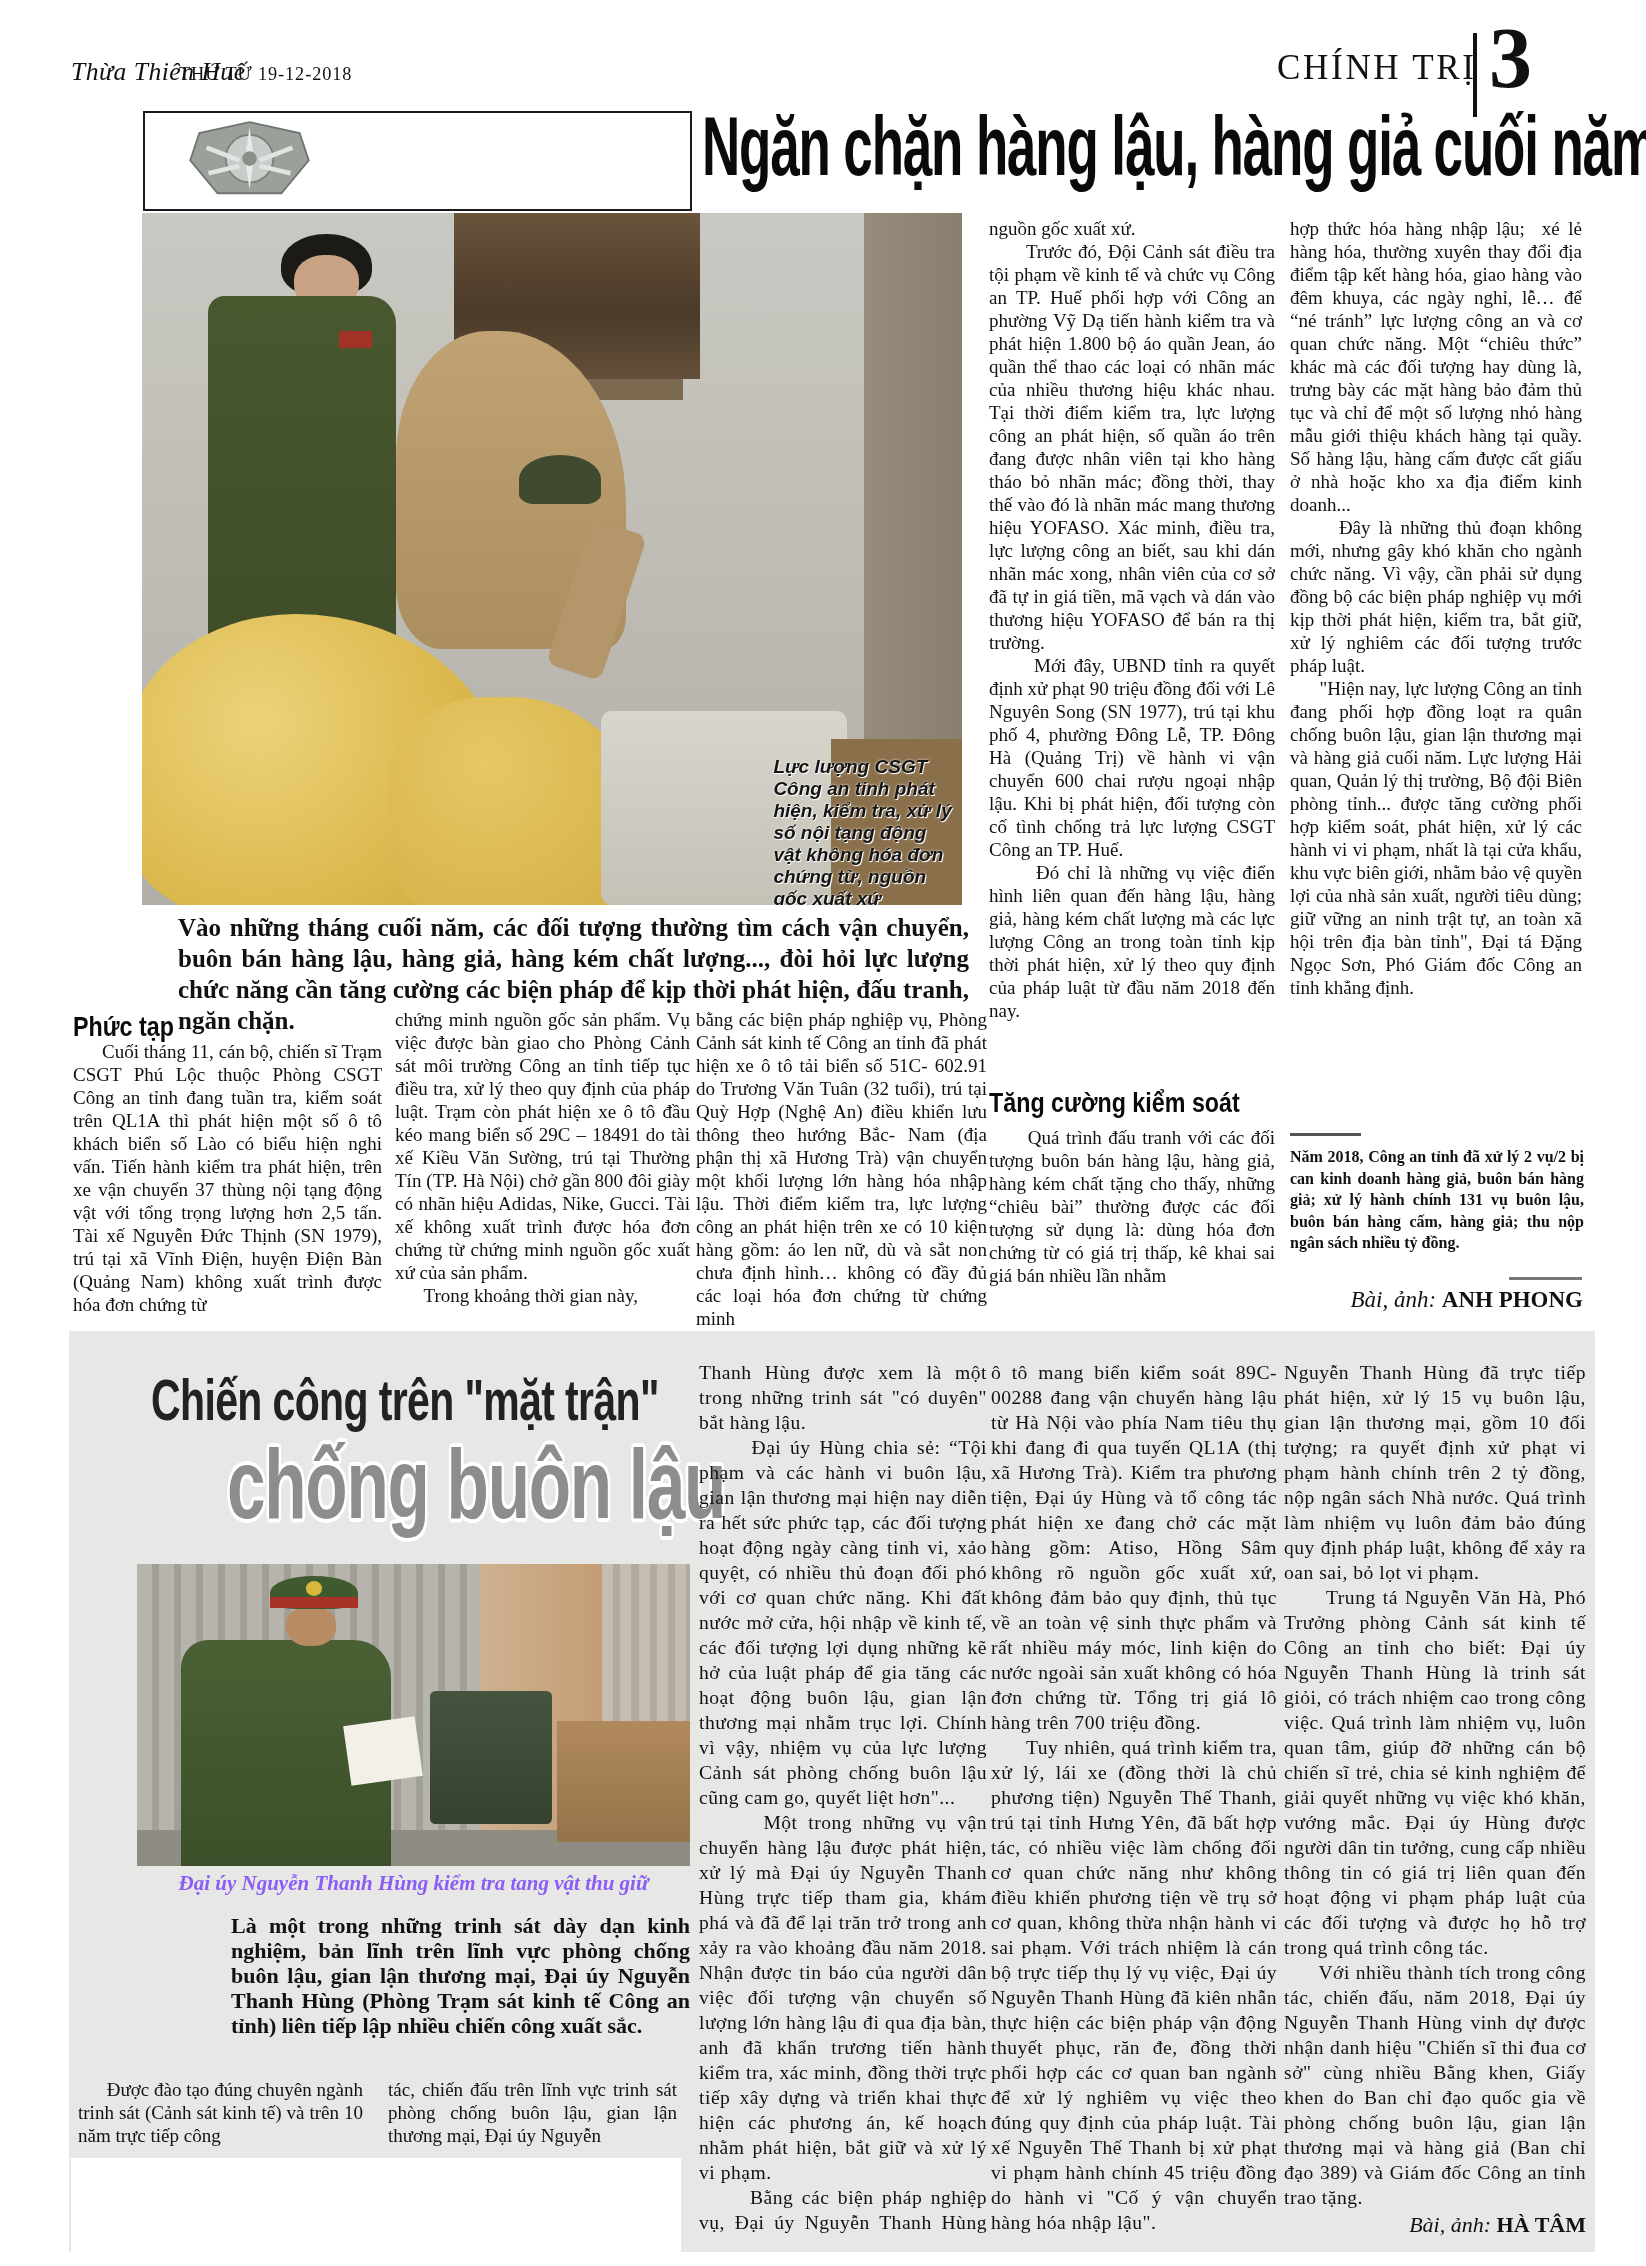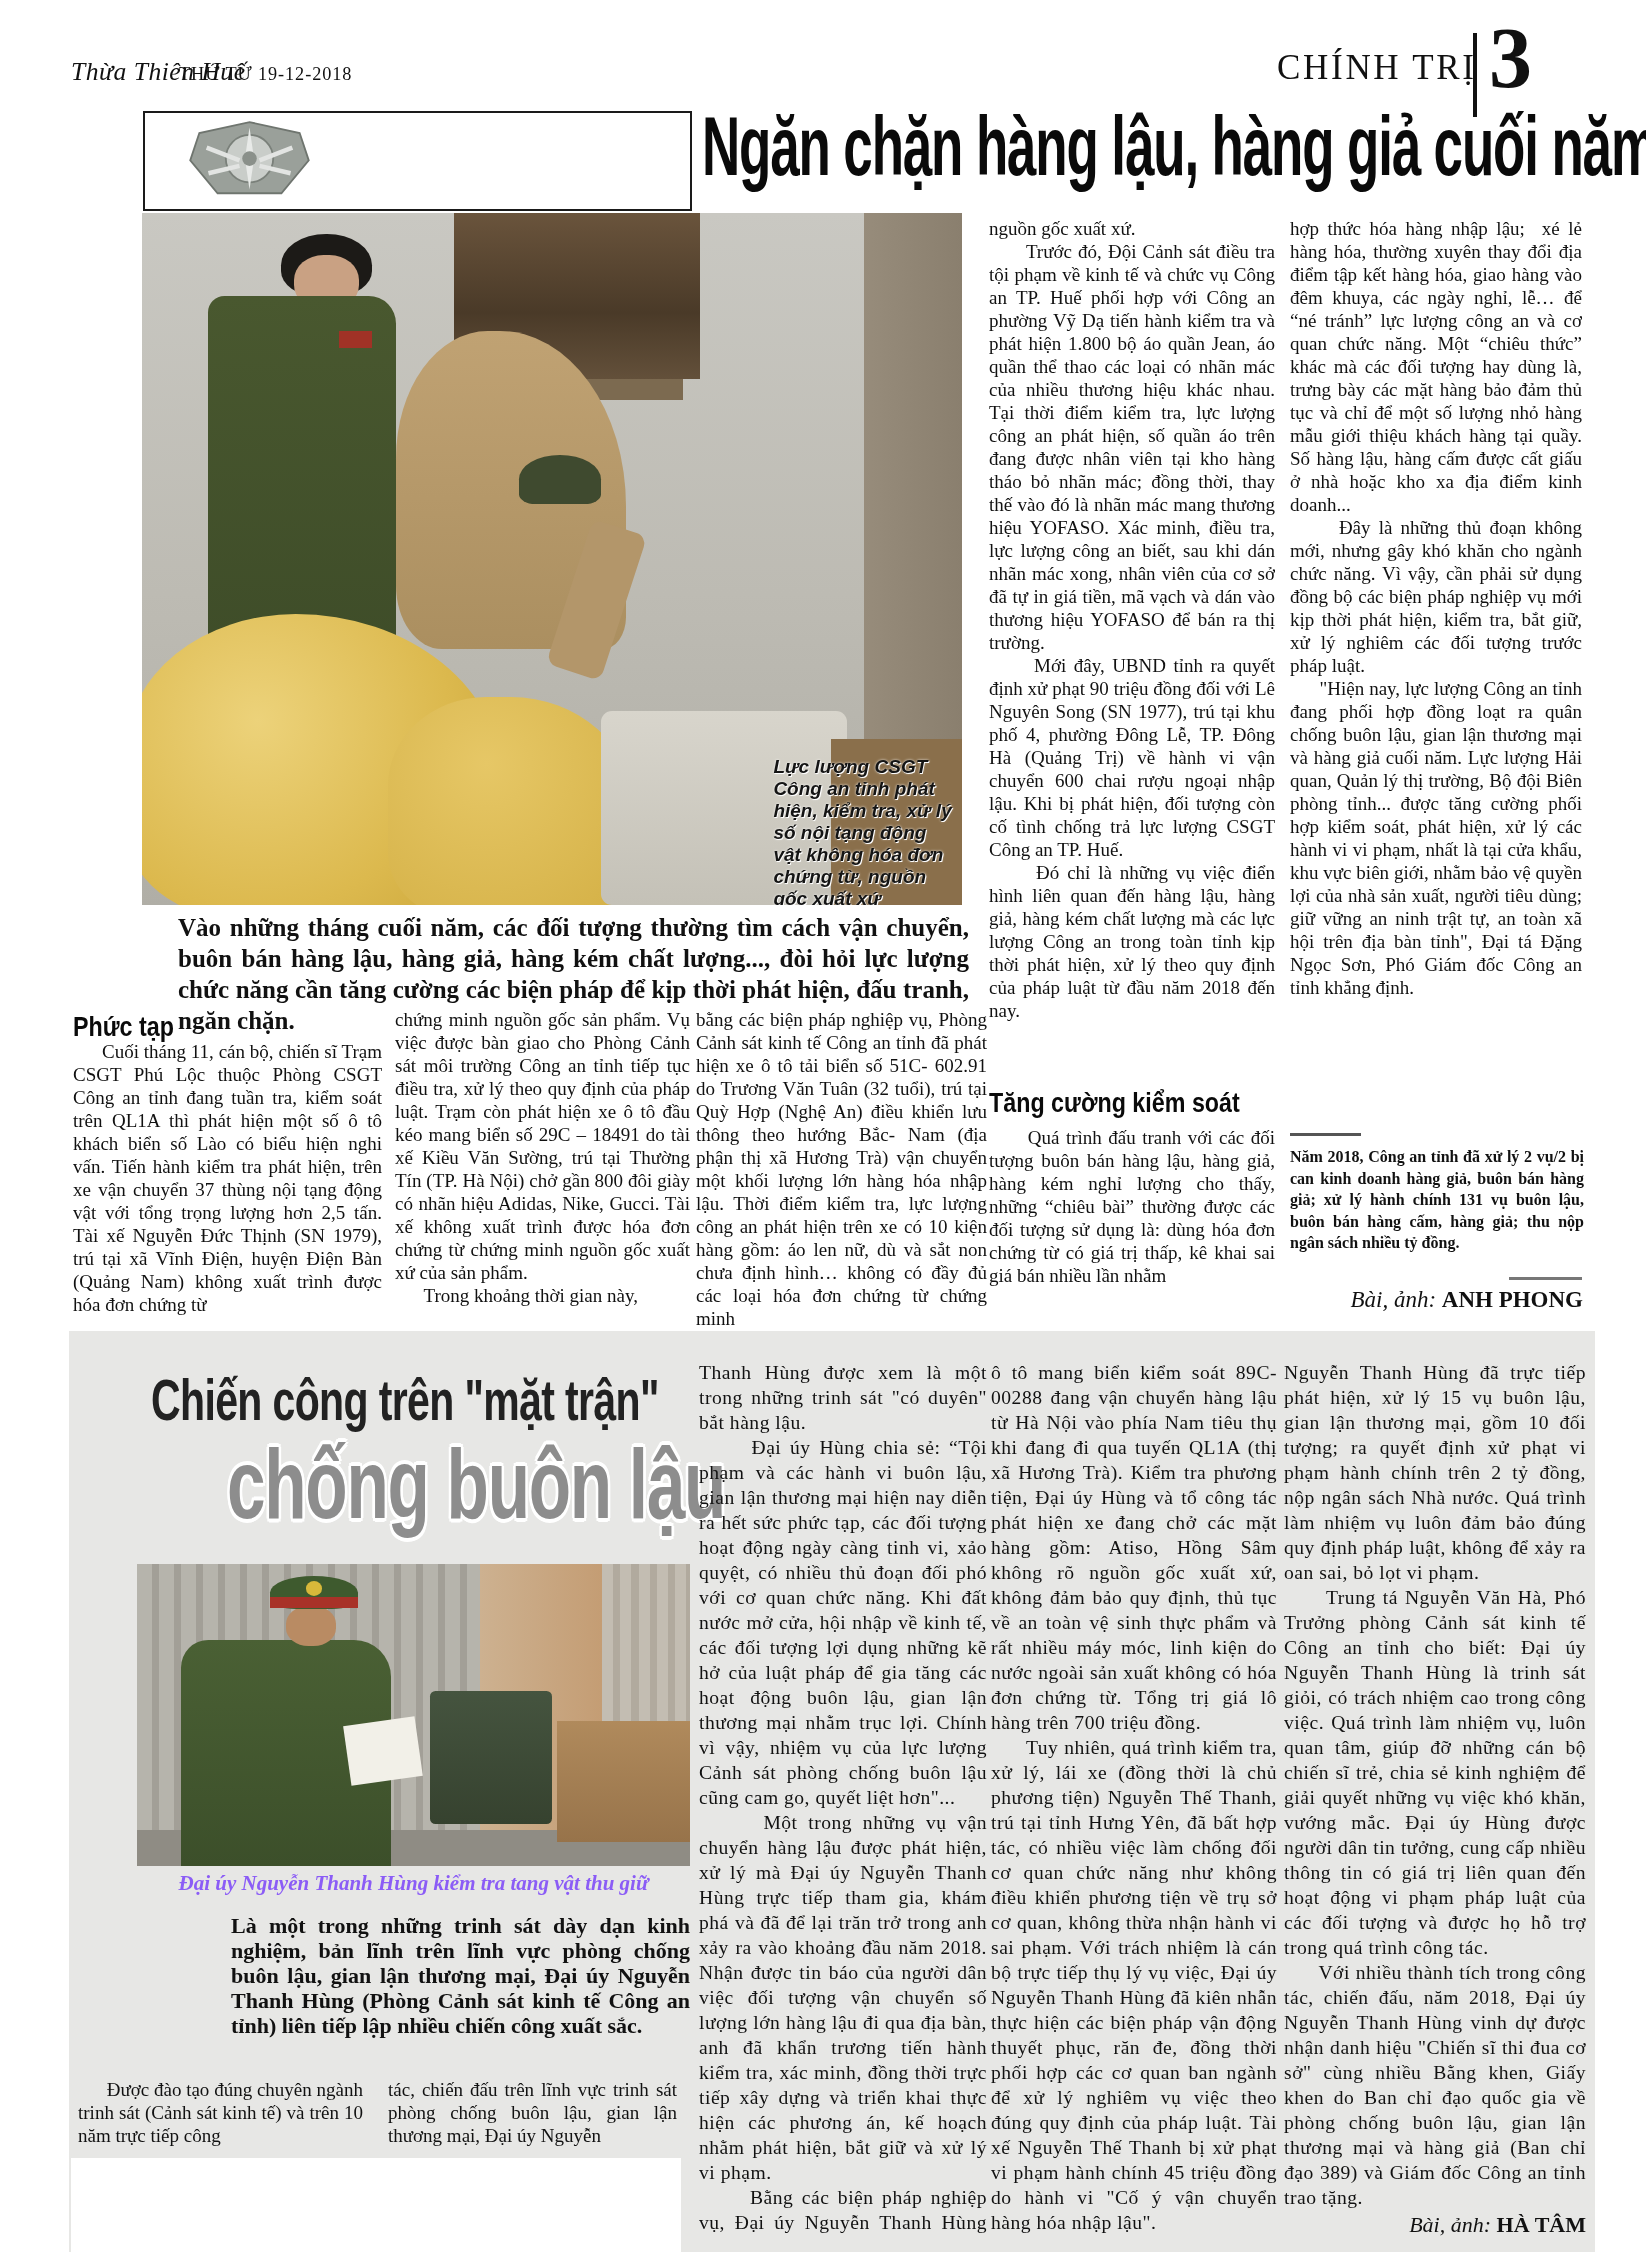--- a/index.html
+++ b/index.html
@@ -140,21 +140,21 @@
   <div class="abs subhead" style="left:73px;top:1011px;"><span class="h2cond">Phức tạp</span></div>
   <div class="abs bodycol c1">      Cuối tháng 11, cán bộ, chiến sĩ Trạm CSGT Phú Lộc thuộc Phòng CSGT Công an tỉnh đang tuần tra, kiểm soát trên QL1A thì phát hiện một số ô tô khách biển số Lào có biểu hiện nghi vấn. Tiến hành kiểm tra phát hiện, trên xe vận chuyển 37 thùng nội tạng động vật với tổng trọng lượng hơn 2,5 tấn. Tài xế Nguyễn Đức Thịnh (SN 1979), trú tại xã Vĩnh Điện, huyện Điện Bàn (Quảng Nam) không xuất trình được hóa đơn chứng từ</div>
   <div class="abs bodycol c2">chứng minh nguồn gốc sản phẩm. Vụ việc được bàn giao cho Phòng Cảnh sát môi trường Công an tỉnh tiếp tục điều tra, xử lý theo quy định của pháp luật. Trạm còn phát hiện xe ô tô đầu kéo mang biển số 29C – 18491 do tài xế Kiều Văn Sường, trú tại Thường Tín (TP. Hà Nội) chở gần 800 đôi giày có nhãn hiệu Adidas, Nike, Gucci. Tài xế không xuất trình được hóa đơn chứng từ chứng minh nguồn gốc xuất xứ của sản phẩm.
       Trong khoảng thời gian này,</div>
   <div class="abs bodycol c3">bằng các biện pháp nghiệp vụ, Phòng Cảnh sát kinh tế Công an tỉnh đã phát hiện xe ô tô tải biển số 51C- 602.91 do Trương Văn Tuân (32 tuổi), trú tại Quỳ Hợp (Nghệ An) điều khiển lưu thông theo hướng Bắc- Nam (địa phận thị xã Hương Trà) vận chuyển một khối lượng lớn hàng hóa nhập lậu. Thời điểm kiểm tra, lực lượng công an phát hiện trên xe có 10 kiện hàng gồm: áo len nữ, dù và sắt non chưa định hình… không có đầy đủ các loại hóa đơn chứng từ chứng minh</div>
   <div class="abs bodycol c4a">nguồn gốc xuất xứ.
       Trước đó, Đội Cảnh sát điều tra tội phạm về kinh tế và chức vụ Công an TP. Huế phối hợp với Công an phường Vỹ Dạ tiến hành kiểm tra và phát hiện 1.800 bộ áo quần Jean, áo quần thể thao các loại có nhãn mác của nhiều thương hiệu khác nhau. Tại thời điểm kiểm tra, lực lượng công an phát hiện, số quần áo trên đang được nhân viên tại kho hàng tháo bỏ nhãn mác; đồng thời, thay thế vào đó là nhãn mác mang thương hiệu YOFASO. Xác minh, điều tra, lực lượng công an biết, sau khi dán nhãn mác xong, nhân viên của cơ sở đã tự in giá tiền, mã vạch và dán vào thương hiệu YOFASO để bán ra thị trường.
       Mới đây, UBND tỉnh ra quyết định xử phạt 90 triệu đồng đối với Lê Nguyên Song (SN 1977), trú tại khu phố 4, phường Đông Lễ, TP. Đông Hà (Quảng Trị) về hành vi vận chuyển 600 chai rượu ngoại nhập lậu. Khi bị phát hiện, đối tượng còn cố tình chống trả lực lượng CSGT Công an TP. Huế.
       Đó chỉ là những vụ việc điển hình liên quan đến hàng lậu, hàng giả, hàng kém chất lượng mà các lực lượng Công an trong toàn tỉnh kịp thời phát hiện, xử lý theo quy định của pháp luật từ đầu năm 2018 đến nay.</div>
   <div class="abs subhead sub2"><span class="h2cond">Tăng cường kiểm soát</span></div>
-  <div class="abs bodycol c4b">      Quá trình đấu tranh với các đối tượng buôn bán hàng lậu, hàng giả, hàng kém nghỉ lượng cho thấy, những “chiêu bài” thường được các đối tượng sử dụng là: dùng hóa đơn chứng từ có giá trị thấp, kê khai sai giá bán nhiều lần nhằm</div>
+  <div class="abs bodycol c4b">      Quá trình đấu tranh với các đối tượng buôn bán hàng lậu, hàng giả, hàng kém chất tặng cho thấy, những “chiêu bài” thường được các đối tượng sử dụng là: dùng hóa đơn chứng từ có giá trị thấp, kê khai sai giá bán nhiều lần nhằm</div>
   <div class="abs bodycol c5">hợp thức hóa hàng nhập lậu;  xé lẻ hàng hóa, thường xuyên thay đổi địa điểm tập kết hàng hóa, giao hàng vào đêm khuya, các ngày nghỉ, lễ… để “né tránh” lực lượng công an và cơ quan chức năng. Một “chiêu thức” khác mà các đối tượng hay dùng là, trưng bày các mặt hàng bảo đảm thủ tục và chỉ để một số lượng nhỏ hàng mẫu giới thiệu khách hàng tại quầy. Số hàng lậu, hàng cấm được cất giấu ở nhà hoặc kho xa địa điểm kinh doanh...
       Đây là những thủ đoạn không mới, nhưng gây khó khăn cho ngành chức năng. Vì vậy, cần phải sử dụng đồng bộ các biện pháp nghiệp vụ mới kịp thời phát hiện, kiểm tra, bắt giữ, xử lý nghiêm các đối tượng trước pháp luật.
       "Hiện nay, lực lượng Công an tỉnh đang phối hợp đồng loạt ra quân chống buôn lậu, gian lận thương mại và hàng giả cuối năm. Lực lượng Hải quan, Quản lý thị trường, Bộ đội Biên phòng tỉnh... được tăng cường phối hợp kiểm soát, phát hiện, xử lý các hành vi vi phạm, nhất là tại cửa khẩu, khu vực biên giới, nhằm bảo vệ quyền lợi của nhà sản xuất, người tiêu dùng; giữ vững an ninh trật tự, an toàn xã hội trên địa bàn tỉnh", Đại tá Đặng Ngọc Sơn, Phó Giám đốc Công an tỉnh khẳng định.</div>
   <div class="abs rule1"></div>
   <div class="abs statbox">Năm 2018, Công an tỉnh đã xử lý 2 vụ/2 bị can kinh doanh hàng giả, buôn bán hàng giả; xử lý hành chính 131 vụ buôn lậu, buôn bán hàng cấm, hàng giả; thu nộp ngân sách nhiều tỷ đồng.</div>
   <div class="abs rule2"></div>
   <div class="abs byline1">
     <span class="byl-label">Bài, ảnh: </span><span class="byl-name">ANH PHONG</span>
   </div>
 
@@ -172,21 +172,21 @@
     <div class="abs p2-carton"></div>
     <div class="abs p2-body"></div>
     <div class="abs p2-face"></div>
     <div class="abs p2-cap"></div>
     <div class="abs p2-capband"></div>
     <div class="abs p2-capstar"></div>
     <div class="abs p2-paper"></div>
   </div>
   <div class="abs cap2">Đại úy Nguyễn Thanh Hùng kiểm tra tang vật thu giữ</div>
 
-  <div class="abs lead2">Là một trong những trinh sát dày dạn kinh nghiệm, bản lĩnh trên lĩnh vực phòng chống buôn lậu, gian lận thương mại, Đại úy Nguyễn Thanh Hùng (Phòng Cảnh sát kinh tế Công an tỉnh) liên tiếp lập nhiều chiến công xuất sắc.</div>
+  <div class="abs lead2">Là một trong những trinh sát dày dạn kinh nghiệm, bản lĩnh trên lĩnh vực phòng chống buôn lậu, gian lận thương mại, Đại úy Nguyễn Thanh Hùng (Phòng Trạm sát kinh tế Công an tỉnh) liên tiếp lập nhiều chiến công xuất sắc.</div>
   <div class="abs mini m1">      Được đào tạo đúng chuyên ngành trinh sát (Cảnh sát kinh tế) và trên 10 năm trực tiếp công</div>
   <div class="abs mini m2">tác, chiến đấu trên lĩnh vực trinh sát phòng chống buôn lậu, gian lận thương mại, Đại úy Nguyễn</div>
 
   <div class="abs a2col cA">Thanh Hùng được xem là một trong những trinh sát "có duyên" bắt hàng lậu.
       Đại úy Hùng chia sẻ: “Tội phạm và các hành vi buôn lậu, gian lận thương mại hiện nay diễn ra hết sức phức tạp, các đối tượng hoạt động ngày càng tinh vi, xảo quyệt, có nhiều thủ đoạn đối phó với cơ quan chức năng. Khi đất nước mở cửa, hội nhập về kinh tế, các đối tượng lợi dụng những kẽ hở của luật pháp để gia tăng các hoạt động buôn lậu, gian lận thương mại nhằm trục lợi. Chính vì vậy, nhiệm vụ của lực lượng Cảnh sát phòng chống buôn lậu cũng cam go, quyết liệt hơn"...
       Một trong những vụ vận chuyển hàng lậu được phát hiện, xử lý mà Đại úy Nguyễn Thanh Hùng trực tiếp tham gia, khám phá và đã để lại trăn trở trong anh xảy ra vào khoảng đầu năm 2018. Nhận được tin báo của người dân việc đối tượng vận chuyển số lượng lớn hàng lậu đi qua địa bàn, anh đã khẩn trương tiến hành kiểm tra, xác minh, đồng thời trực tiếp xây dựng và triển khai thực hiện các phương án, kế hoạch nhằm phát hiện, bắt giữ và xử lý vi phạm.
       Bằng các biện pháp nghiệp vụ, Đại úy Nguyễn Thanh Hùng cùng đồng đội đã phát hiện xe</div>
   <div class="abs a2col cB">ô tô mang biển kiểm soát 89C-00288 đang vận chuyển hàng lậu từ Hà Nội vào phía Nam tiêu thụ khi đang đi qua tuyến QL1A (thị xã Hương Trà). Kiểm tra phương tiện, Đại úy Hùng và tổ công tác phát hiện xe đang chở các mặt hàng gồm: Atiso, Hồng Sâm không rõ nguồn gốc xuất xứ, không đảm bảo quy định, thủ tục về an toàn vệ sinh thực phẩm và rất nhiều máy móc, linh kiện do nước ngoài sản xuất không có hóa đơn chứng từ. Tổng trị giá lô hàng trên 700 triệu đồng.
       Tuy nhiên, quá trình kiểm tra, xử lý, lái xe (đồng thời là chủ phương tiện) Nguyễn Thế Thanh, trú tại tỉnh Hưng Yên, đã bất hợp tác, có nhiều việc làm chống đối cơ quan chức năng như không điều khiển phương tiện về trụ sở cơ quan, không thừa nhận hành vi sai phạm. Với trách nhiệm là cán bộ trực tiếp thụ lý vụ việc, Đại úy Nguyễn Thanh Hùng đã kiên nhẫn thực hiện các biện pháp vận động thuyết phục, răn đe, đồng thời phối hợp các cơ quan ban ngành để xử lý nghiêm vụ việc theo đúng quy định của pháp luật. Tài xế Nguyễn Thế Thanh bị xử phạt vi phạm hành chính 45 triệu đồng do hành vi "Cố ý vận chuyển hàng hóa nhập lậu".
       Chỉ trong năm 2018, Đại úy</div>

